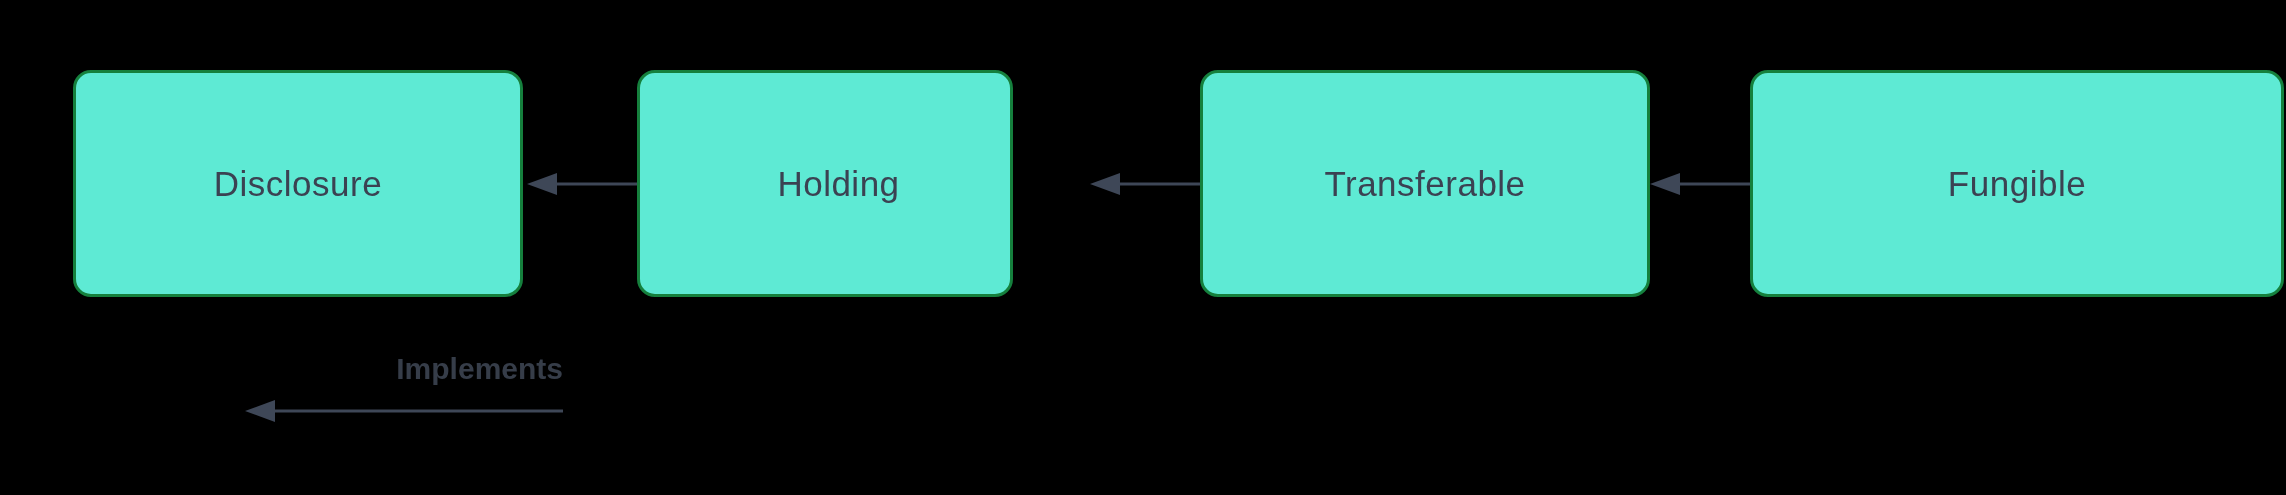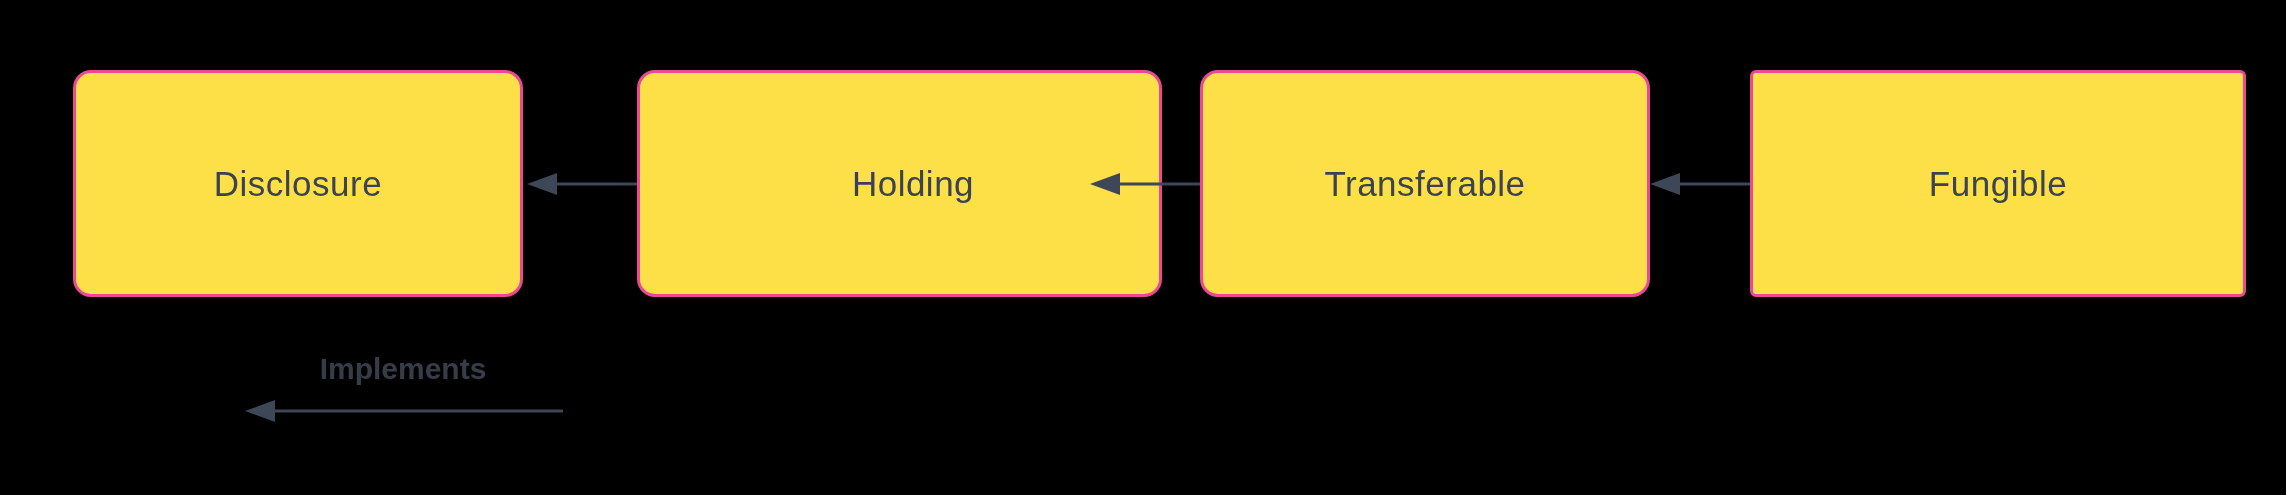--- a/index.html
+++ b/index.html
@@ -13,56 +13,56 @@
     height: 495px;
     background: #000000;
     overflow: hidden;
     font-family: "Liberation Sans", sans-serif;
   }
   .node {
     position: absolute;
     top: 70px;
     width: 450px;
     height: 227px;
-    background: #fde047;
-    border: 3px solid #ec4899;
+    background: #5eead4;
+    border: 3px solid #15803d;
     border-radius: 18px;
     box-sizing: border-box;
     display: flex;
     align-items: center;
     justify-content: center;
   }
   .node-label {
     font-size: 35px;
     color: #3b4252;
     letter-spacing: 0.5px;
     white-space: nowrap;
   }
   .node-1 { left: 73px; }
-  .node-2 { left: 637px; width: 525px; padding-left: 27px; }
+  .node-2 { left: 637px; width: 376px; padding-left: 27px; }
   .node-3 { left: 1200px; justify-content: center; }
-  .node-4 { left: 1750px; width: 496px; border-radius: 6px; }
+  .node-4 { left: 1750px; width: 534px; }
   .connector {
     position: absolute;
     top: 162px;
     display: block;
   }
   .connector-1 { left: 525px; }
   .connector-2 { left: 1088px; }
   .connector-3 { left: 1648px; }
   .legend {
     position: absolute;
     left: 243px;
     top: 352px;
     width: 320px;
   }
   .legend-label {
     display: block;
     width: 100%;
-    text-align: center;
+    text-align: right;
     font-size: 30px;
     font-weight: bold;
     color: #363d49;
     margin-bottom: 10px;
     white-space: nowrap;
   }
   .legend-arrow {
     display: block;
   }
 </style>

